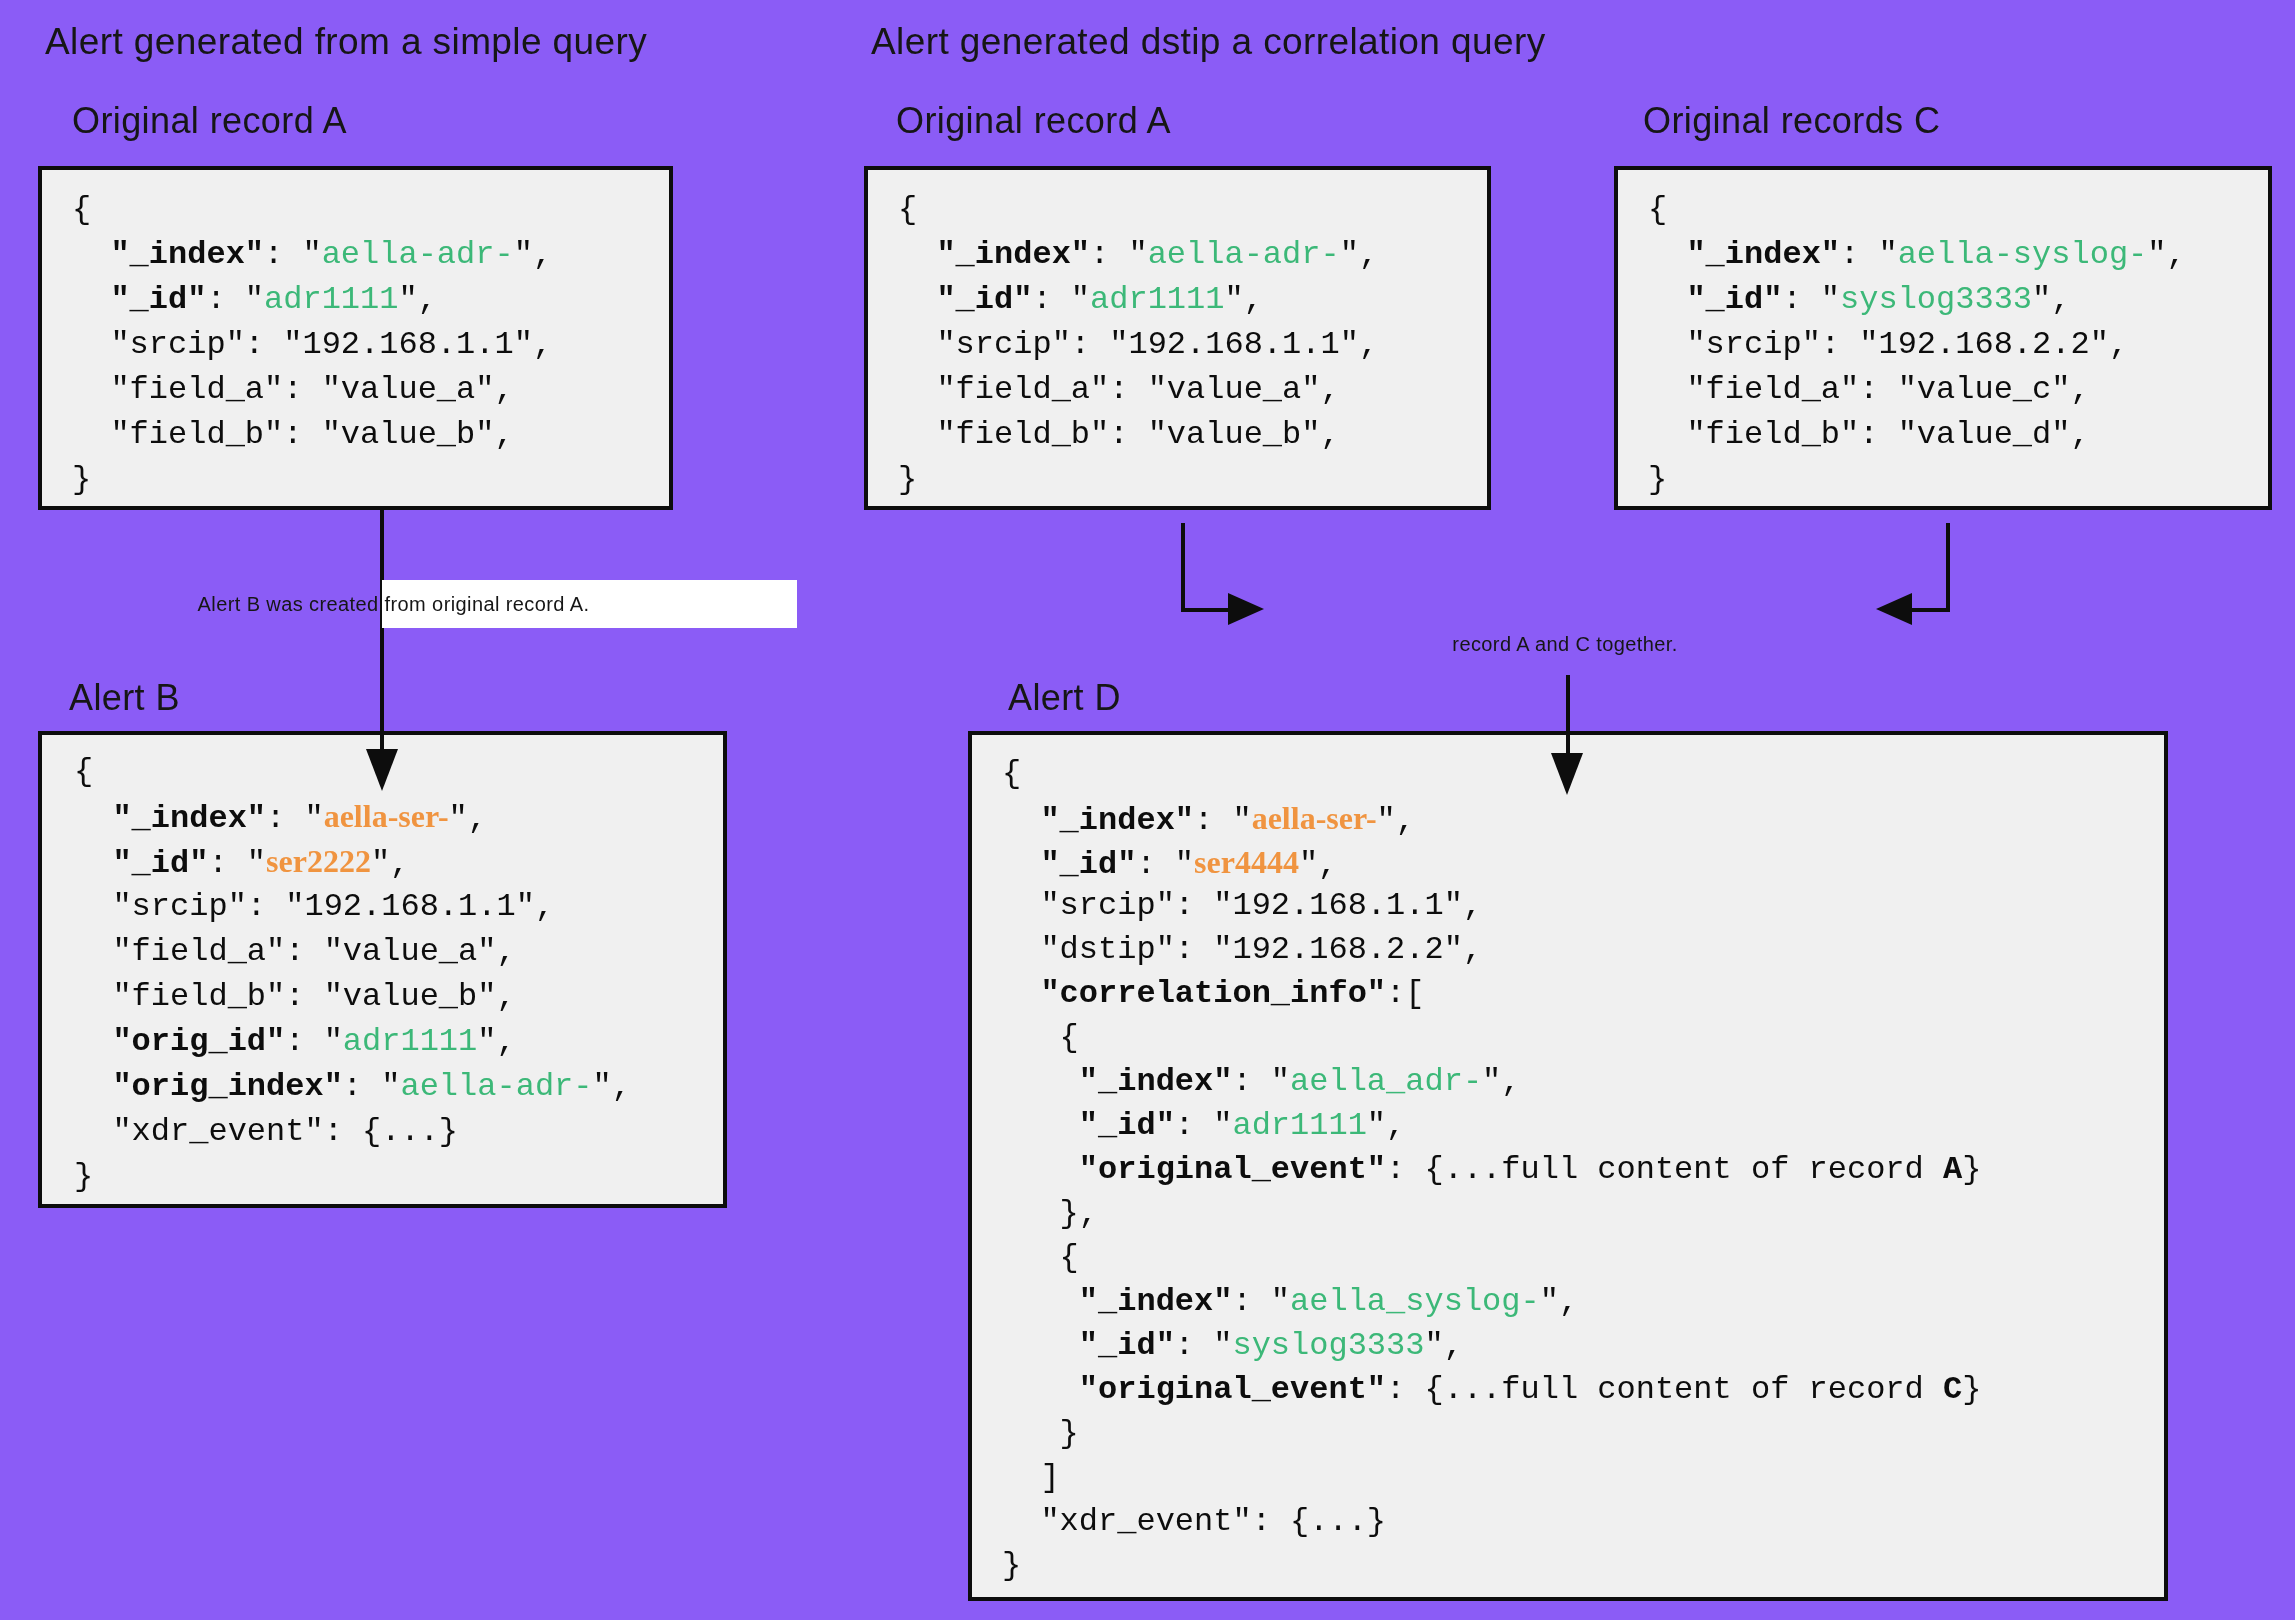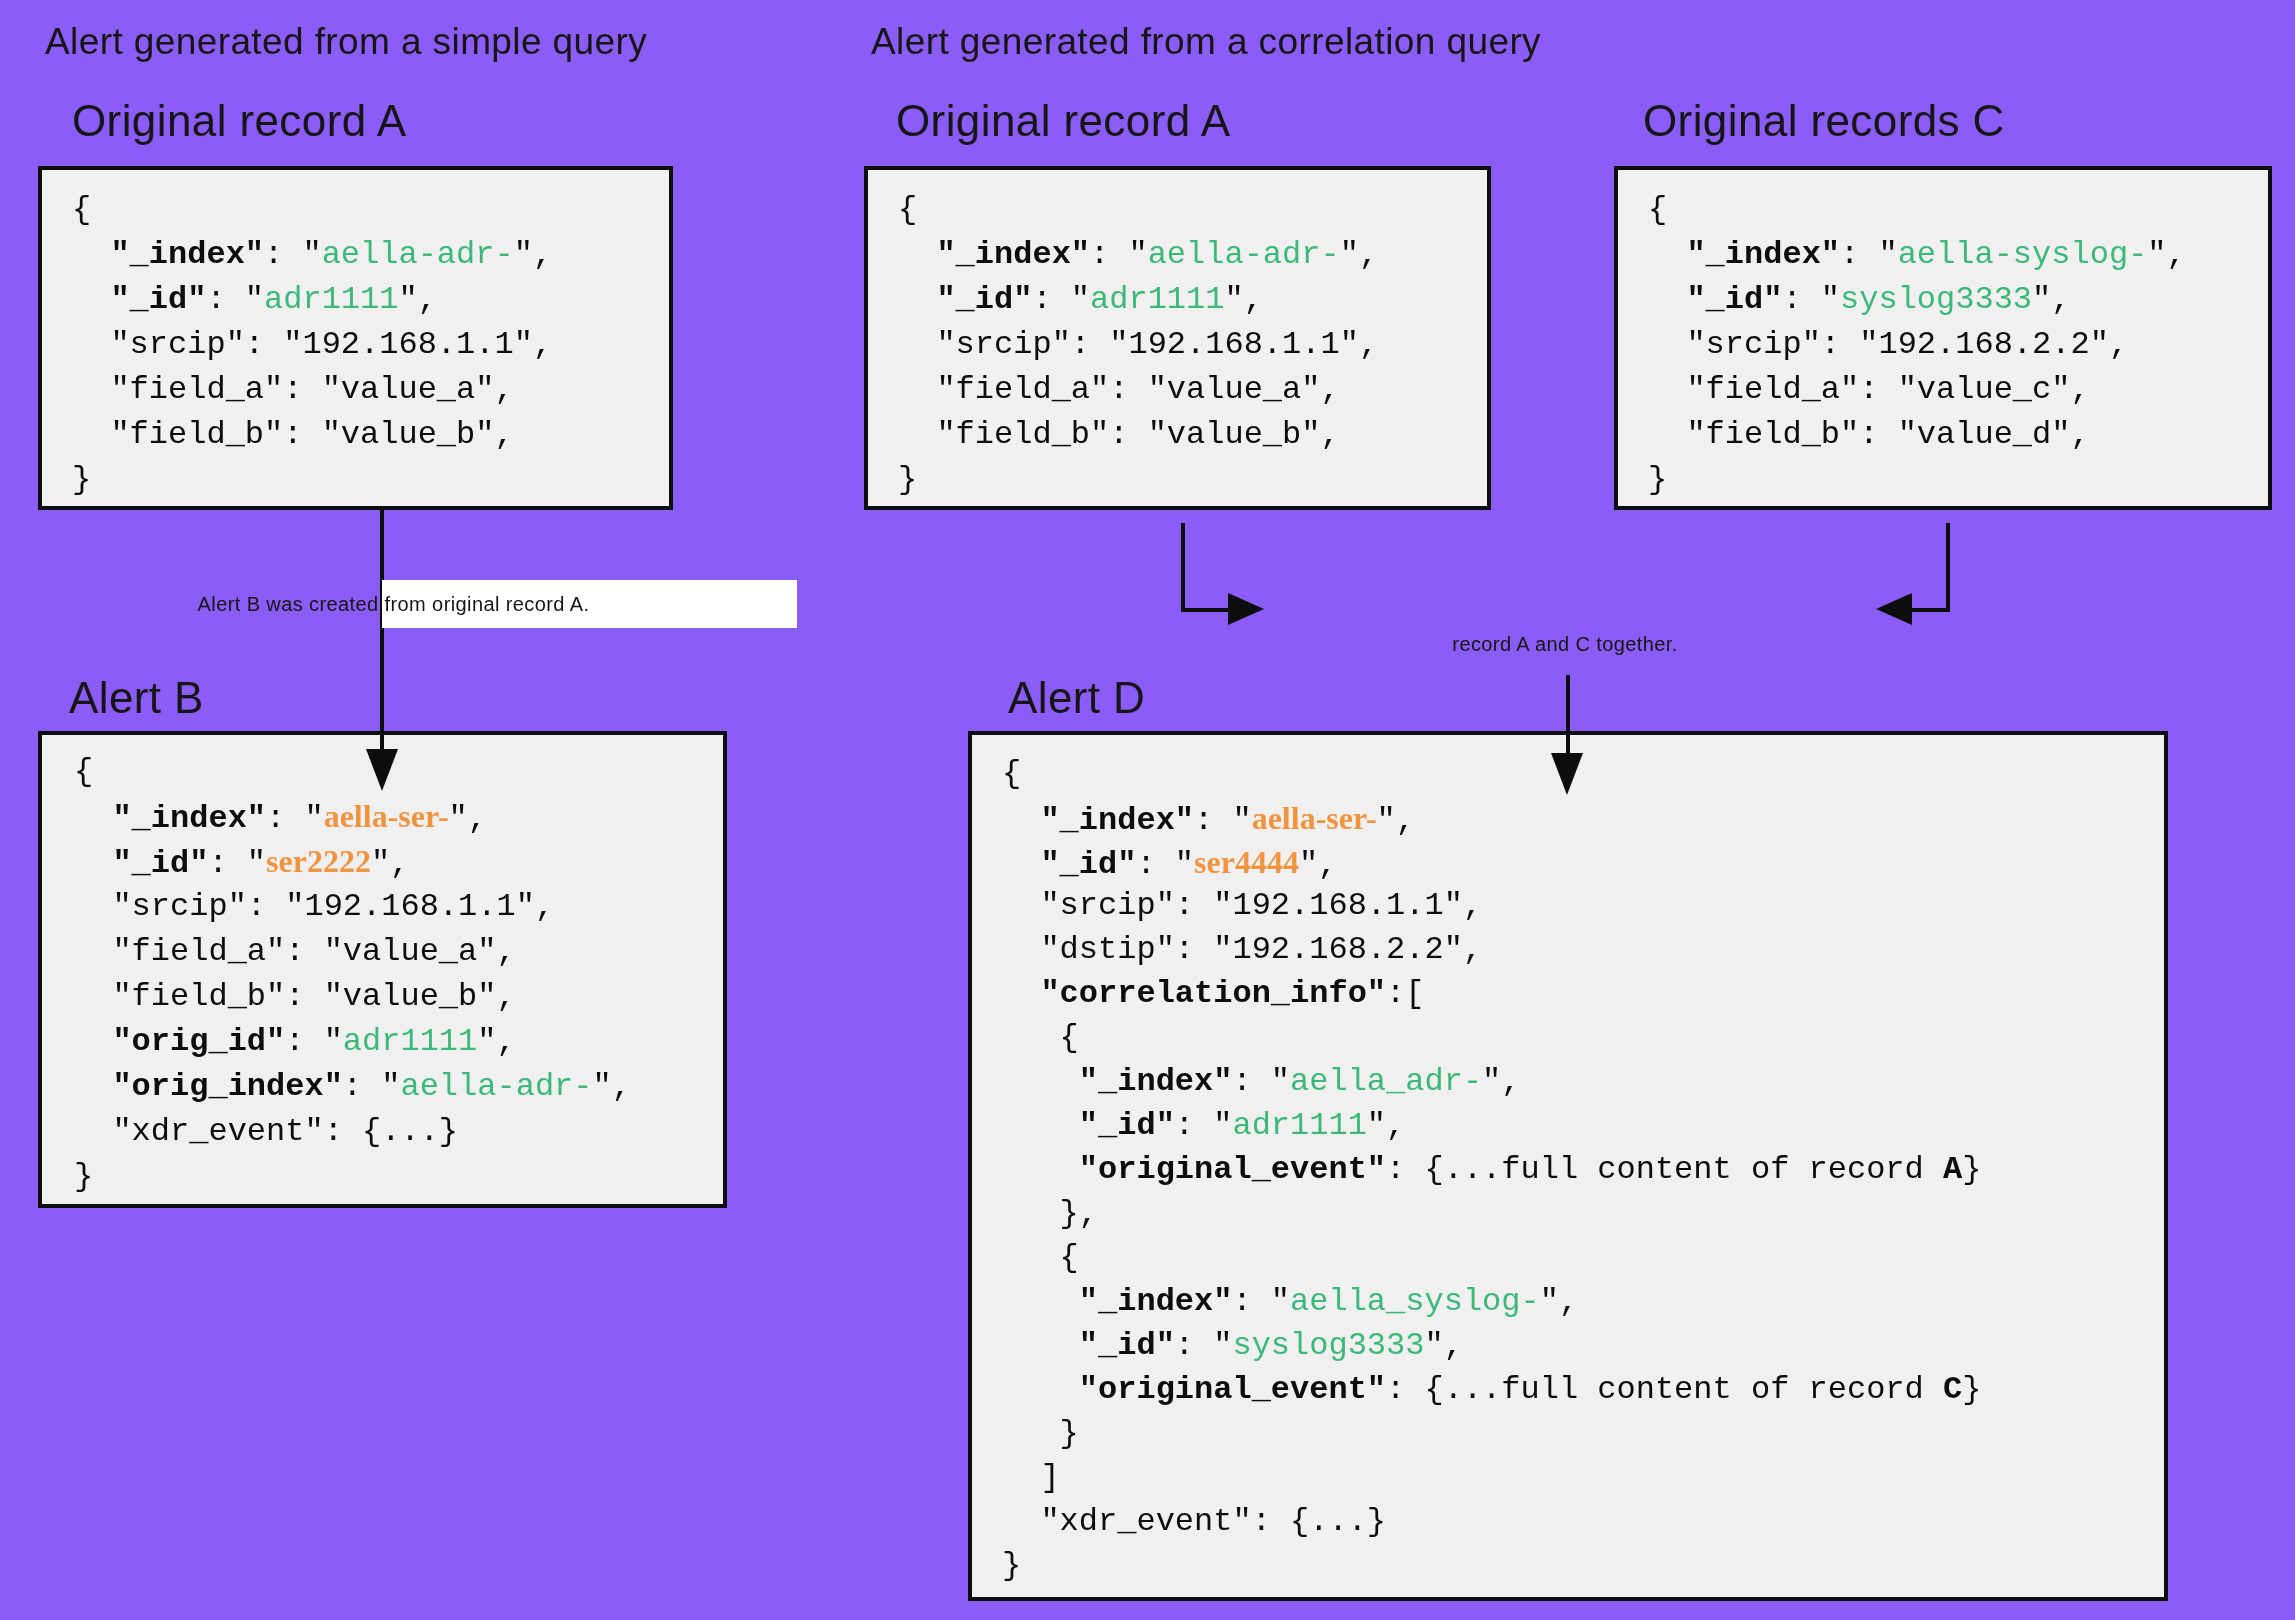--- a/index.html
+++ b/index.html
@@ -8,21 +8,21 @@
     --box-fill:#f0f0f0;
     --line:#0d0d0d;
     --text:#161616;
   }
   html,body{margin:0;padding:0;background:#fff;}
   .canvas{
     position:relative;width:2295px;height:1620px;background:#8b5cf6;
     font-family:"Liberation Sans",sans-serif;color:var(--text);overflow:hidden;padding-left:20px;
   }
   .title{position:absolute;font-size:37px;line-height:46px;color:var(--text);white-space:nowrap;letter-spacing:0.4px;}
-  .lbl{position:absolute;font-size:44px;line-height:39px;color:var(--text);white-space:nowrap;letter-spacing:0.4px;}
+  .lbl{position:absolute;font-size:36px;line-height:39px;color:var(--text);white-space:nowrap;letter-spacing:0.4px;}
   .codebox{
     position:absolute;background:var(--box-fill);
     border:4.3px solid var(--line);box-sizing:border-box;overflow:hidden;
   }
   .code{
     font-family:"Liberation Mono","DejaVu Sans Mono",monospace;
     font-size:32px;color:#0d0d0d;
   }
   .code .cl{white-space:pre;line-height:45px;height:45px;}
   .codebox.tall .cl{line-height:44px;height:44px;}
@@ -46,21 +46,21 @@
     white-space:nowrap;letter-spacing:0.4px;}
   .note.bg{background:#fff;padding:5.8px 11.5px;}
   .center{transform:translateX(-50%);text-align:center;}
 </style>
 </head>
 <body>
 
 <div class="canvas">
 
   <div class="title" style="left:45px;top:19px">Alert generated from a simple query</div>
-  <div class="title" style="left:871px;top:19px">Alert generated from a correlation query</div>
+  <div class="title" style="left:871px;top:19px">Alert generated dstip a correlation query</div>
 
   <div class="lbl" style="left:72px;top:101px">Original record A</div>
   <div class="lbl" style="left:896px;top:101px">Original record A</div>
   <div class="lbl" style="left:1643px;top:101px">Original records C</div>
   <div class="lbl" style="left:69px;top:678px">Alert B</div>
   <div class="lbl" style="left:1008px;top:678px">Alert D</div>
 
   <div class="codebox" style="left:38px;top:166px;width:635px;height:344px">
     <div class="code" style="padding:17.3px 0 0 30px">
         <div class="cl"><span class="p">{</span></div>

